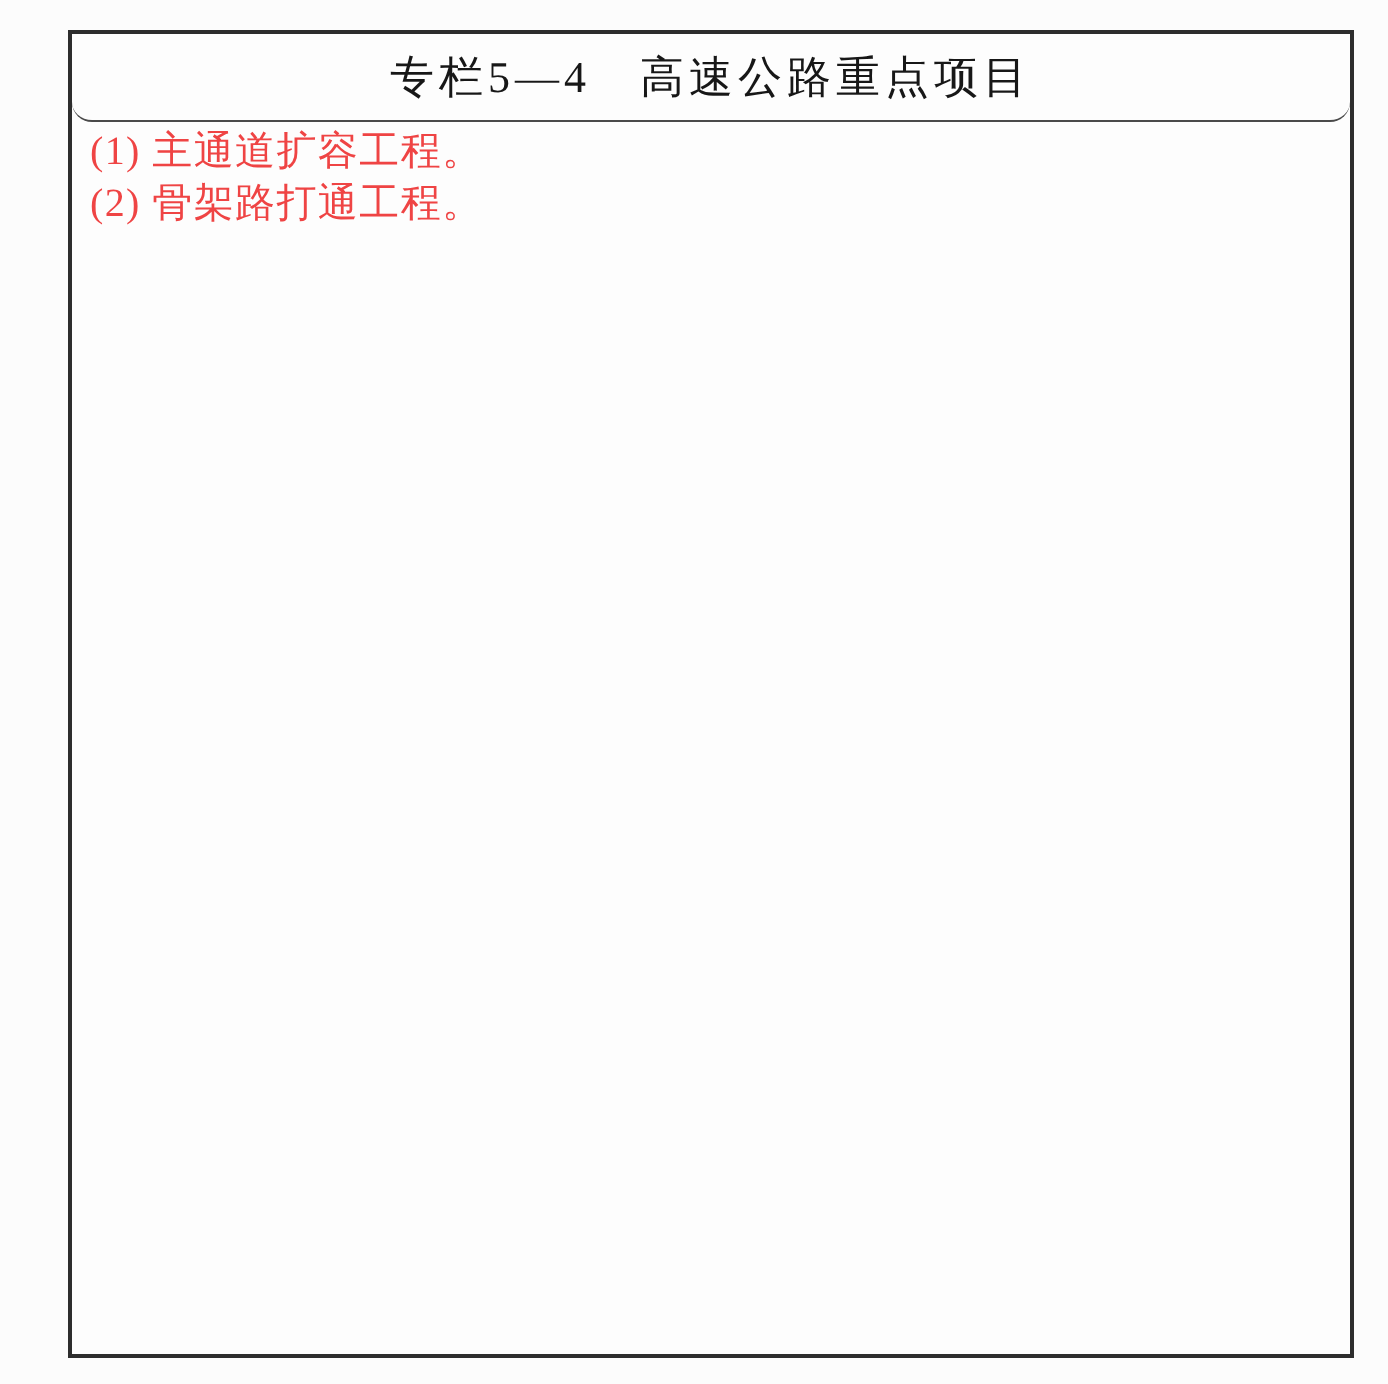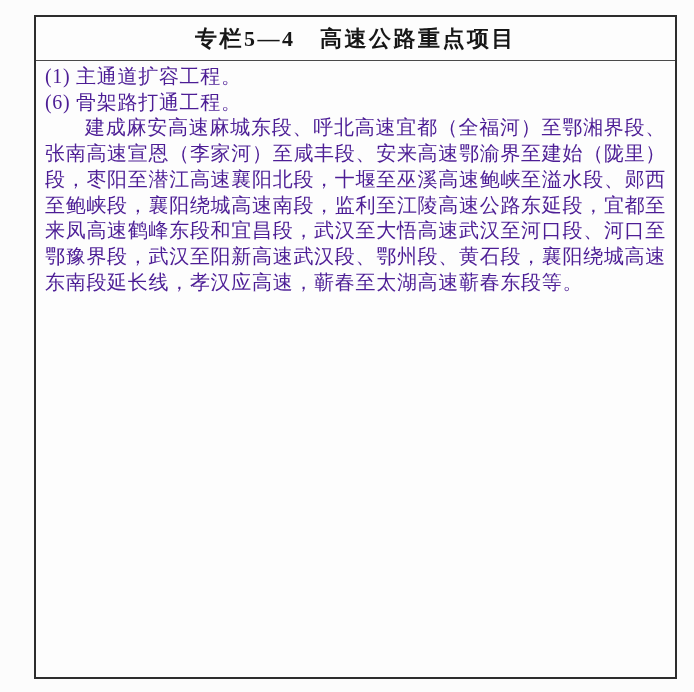--- a/index.html
+++ b/index.html
@@ -24,43 +24,43 @@
   }
   .panel-title {
     height: 44px;
     box-sizing: border-box;
     border-bottom: 1px solid #4a4a4a;
     display: flex;
     align-items: center;
     justify-content: center;
     font-size: 22px;
     letter-spacing: 2.5px;
-    font-weight: 700;
+    font-weight: 400;
     color: #171717;
     white-space: pre;
+    border-radius: 10px;
   }
   .panel-body {
     box-sizing: border-box;
     padding: 3px 9px 0 9px;
     font-size: 20px;
     line-height: 25.7px;
     letter-spacing: 0.7px;
     text-align: justify;
-    color: #4c1d95;
+    color: #ef4444;
   }
   .para {
     margin: 0;
   }
   .para.indent {
     text-indent: 2em;
   }
 </style>
 </head>
 <body>
 
 <div class="panel">
   <div class="panel-title">专栏5—4　高速公路重点项目</div>
   <div class="panel-body">
       <p class="para">(1) 主通道扩容工程。</p>
-      <p class="para">(6) 骨架路打通工程。</p>
-      <p class="para indent">建成麻安高速麻城东段、呼北高速宜都（全福河）至鄂湘界段、张南高速宣恩（李家河）至咸丰段、安来高速鄂渝界至建始（陇里）段，枣阳至潜江高速襄阳北段，十堰至巫溪高速鲍峡至溢水段、郧西至鲍峡段，襄阳绕城高速南段，监利至江陵高速公路东延段，宜都至来凤高速鹤峰东段和宜昌段，武汉至大悟高速武汉至河口段、河口至鄂豫界段，武汉至阳新高速武汉段、鄂州段、黄石段，襄阳绕城高速东南段延长线，孝汉应高速，蕲春至太湖高速蕲春东段等。</p>
+      <p class="para">(2) 骨架路打通工程。</p>
     </div>
 </div>
 
 </body></html>

